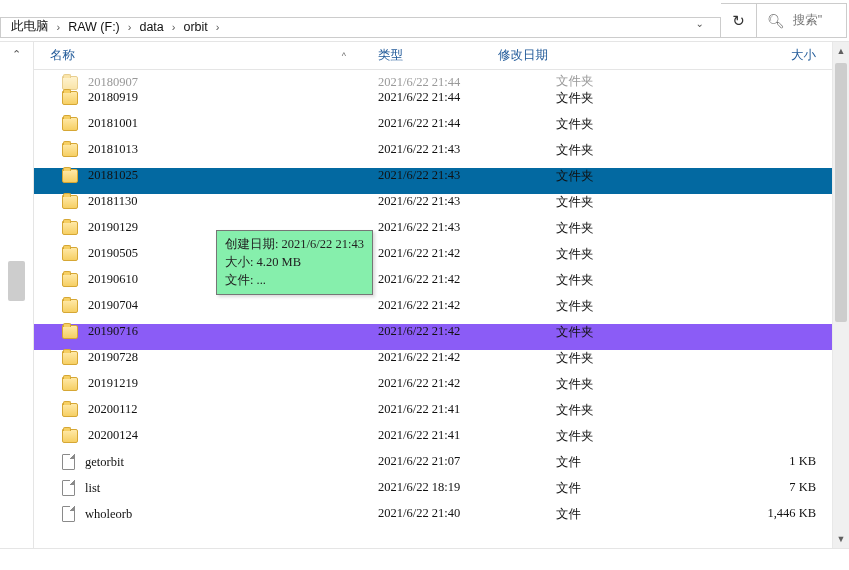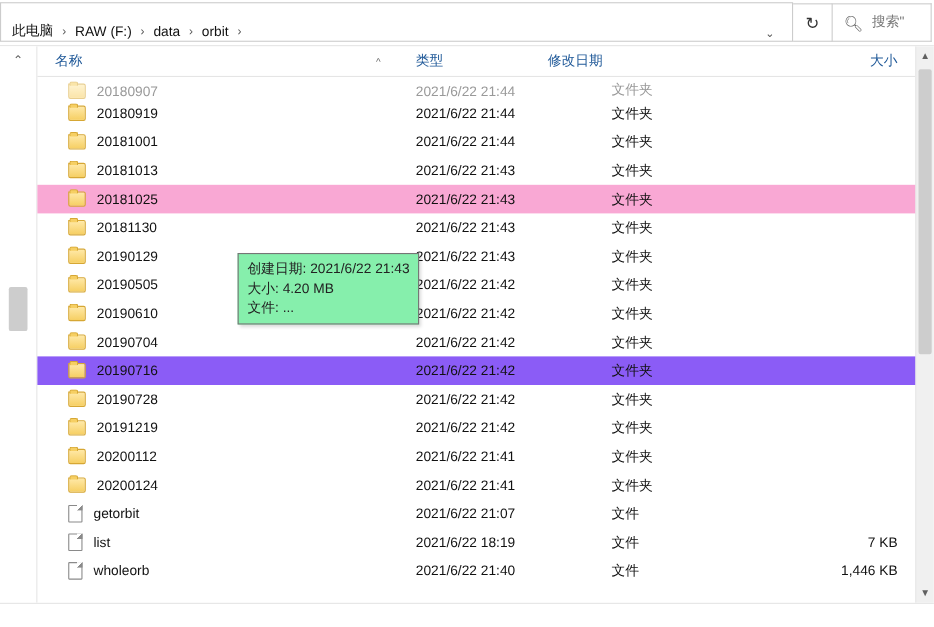--- a/index.html
+++ b/index.html
@@ -23,23 +23,23 @@
   
   .addrbar {
     height: 42px;
     border-bottom: 1px solid #e5e5e5;
     display: flex;
     align-items: stretch;
   }
   .addrpath {
     flex: 1;
     display: flex;
-    align-items: flex-end;
+    align-items: flex-start;
     border: 1px solid #ccc;
-    margin: 2px 0 3px 0;
+    margin: 17px 0 3px 0;
     padding: 0 6px;
     overflow: hidden;
     gap: 44px;
   }
   .crumbs {
     flex: 1;
     display: flex;
     align-items: center;
     overflow: hidden;
   }
@@ -146,32 +146,33 @@
   .col-size { flex: 1; text-align: right; justify-content: flex-end; padding-right: 30px; }
   .headers .sort {
     margin-left: auto;
     color: #6b6b6b;
     font-size: 9px;
   }
   
   .filelist {
     flex: 1;
     position: relative;
+    font-family: Liberation Serif, serif;
   }
   .row {
     height: 26px;
     display: flex;
-    align-items: center;
+    align-items: flex-start;
   }
   .row.cut-top {
     height: 20px;
     overflow: hidden;
     align-items: flex-end;
   }
-  .row.hl-light { background: #f9a8d4; }
+  .row.hl-light { background: #0369a1; }
   .row.hl-sel { background: #8b5cf6; }
   .row .col { padding: 0 16px; white-space: nowrap; }
   .row .col-name {
     display: flex;
     align-items: center;
     gap: 10px;
     padding-left: 28px;
   }
   .row .col-name .label {
     color: #111;
@@ -457,20 +458,21 @@
             <div class="col col-type">文件夹</div>
             <div class="col col-size"></div>
           </div>
           <div class="row">
             <div class="col col-name">
               <span class="icon icon-file"></span>
               <span class="label">getorbit</span>
             </div>
             <div class="col col-date">2021/6/22 21:07</div>
             <div class="col col-type">文件</div>
+            <div class="col col-size">1 KB</div>
           </div>
           <div class="row">
             <div class="col col-name">
               <span class="icon icon-file"></span>
               <span class="label">list</span>
             </div>
             <div class="col col-date">2021/6/22 18:19</div>
             <div class="col col-type">文件</div>
             <div class="col col-size">7 KB</div>
           </div>

